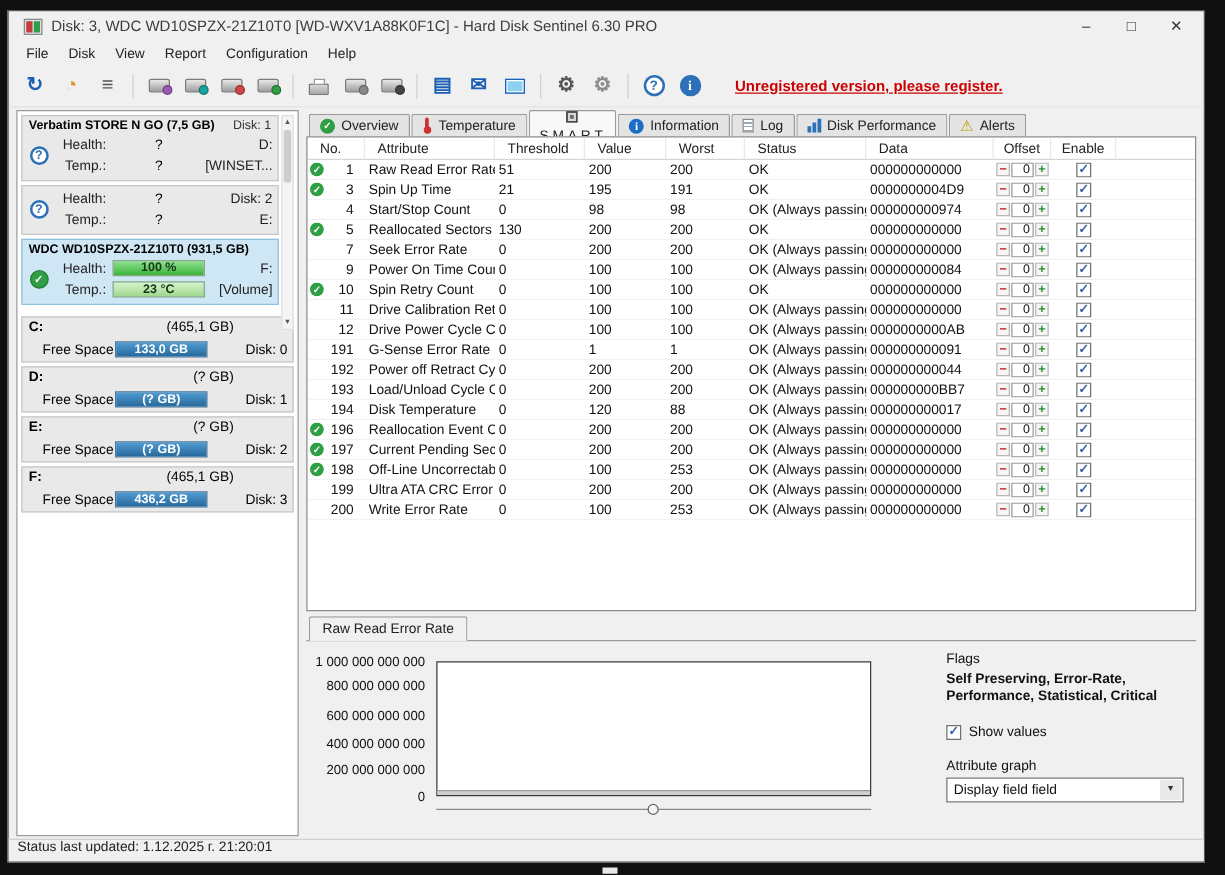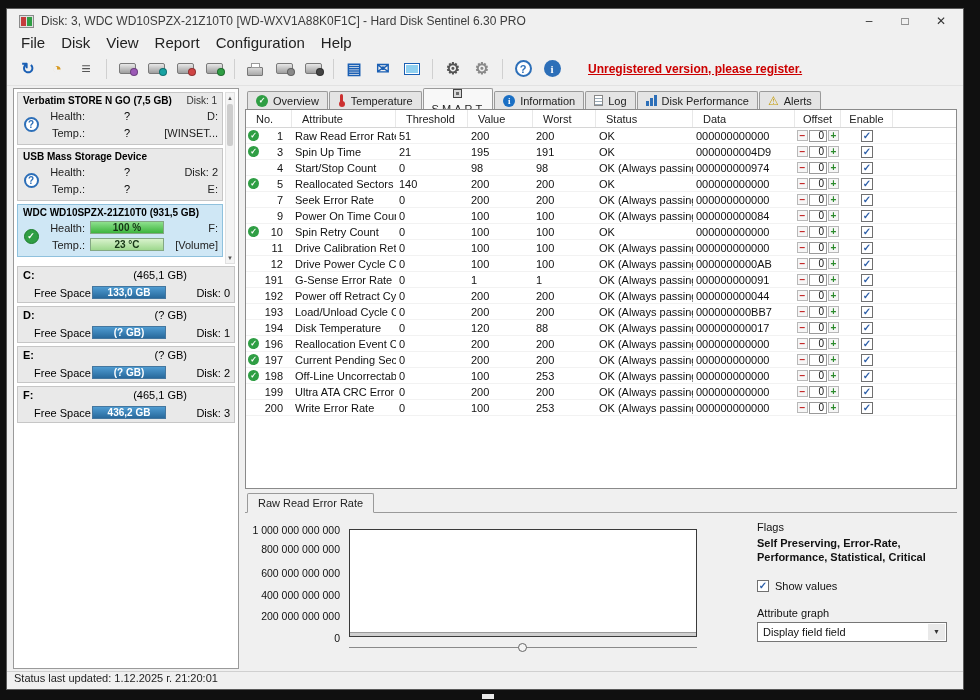--- a/index.html
+++ b/index.html
@@ -18,21 +18,21 @@
   
   .titlebar { height: 24px; display: flex; align-items: center; padding: 0 4px; flex: none; }
   .title-icon { width: 15px; height: 13px; margin: 0 7px 0 8px; position: relative; border: 1px solid #8a8a8a; background: #e0e0e0; flex: none; }
   .title-icon::before { content:""; position:absolute; left:1px; top:1px; width:5px; height:9px; background:#c43c3c; }
   .title-icon::after  { content:""; position:absolute; right:1px; top:1px; width:5px; height:9px; background:#2f9e44; }
   .title-text { font-size: 12px; color: #3c3c3c; white-space: nowrap; overflow: hidden; }
   .win-controls { margin-left: auto; display: flex; }
   .win-btn { width: 36px; height: 22px; display:flex; align-items:center; justify-content:center; font-size: 12px; color:#333; }
   
   .menubar { height: 19px; display: flex; align-items: center; padding-left: 6px; flex: none; }
-  .menu-item { font-size: 15px; color: #222; padding: 2px 8px; }
+  .menu-item { font-size: 11px; color: #222; padding: 2px 8px; }
   
   .toolbar { height: 34px; display: flex; align-items: center; padding: 0 8px; gap: 3px; flex: none; border-bottom: 1px solid #e2e2e2; }
   .tb-btn { width: 26px; height: 26px; display:flex; align-items:center; justify-content:center; flex: none; }
   .tb-glyph { font-size: 16px; font-weight: bold; line-height: 1; }
   .tb-sep { width: 1px; height: 20px; background: #d0d0d0; margin: 0 4px; flex: none; }
   .tb-disk { width: 17px; height: 11px; border: 1px solid #7a7a7a; border-radius: 2px; background: linear-gradient(#e8e8e8,#9e9e9e); position: relative; }
   .tb-dot { position:absolute; right:-3px; bottom:-3px; width:8px; height:8px; border-radius:50%; border:1px solid rgba(0,0,0,.3); }
   .tb-printer { width: 16px; height: 9px; background: linear-gradient(#d8d8d8,#a8a8a8); border: 1px solid #777; border-radius: 1px; position: relative; margin-top: 5px; }
   .tb-paper { position:absolute; left:3px; top:-5px; width:9px; height:5px; background:#fff; border:1px solid #999; }
   .tb-monitor { width: 16px; height: 12px; border: 1px solid #1a5fb4; background: #8fd0f0; box-shadow: inset 0 0 0 1px #fff; }
@@ -252,23 +252,20 @@
                 </div>
                 <div class="dc-row">
                   <span class="dc-lbl">Temp.:</span>
                   <span class="dc-val">?</span>
                   <span class="dc-right">[WINSET...</span>
                 </div>
               </div>
             </div>
           </div>
           <div class="disk-card">
-            <div class="dc-head">
-              <span class="dc-name">USB Mass Storage Device</span>
-            </div>
             <div class="dc-body">
               <div class="dc-icon">
                 <div class="icon-question-circle">?</div>
               </div>
               <div class="dc-rows">
                 <div class="dc-row">
                   <span class="dc-lbl">Health:</span>
                   <span class="dc-val">?</span>
                   <span class="dc-right">Disk: 2</span>
                 </div>
@@ -468,21 +465,21 @@
               <div class="td td8">
                 <span class="cb checked">✓</span>
               </div>
             </div>
             <div class="trow">
               <div class="td td0">
                 <span class="row-check">✓</span>
                 <span class="row-no">5</span>
               </div>
               <div class="td td1">Reallocated Sectors Co...</div>
-              <div class="td td2">140</div>
+              <div class="td td2">130</div>
               <div class="td td3">200</div>
               <div class="td td4">200</div>
               <div class="td td5">OK</div>
               <div class="td td6">000000000000</div>
               <div class="td td7">
                 <span class="off-btn off-minus">−</span>
                 <span class="off-val">0</span>
                 <span class="off-btn off-plus">+</span>
               </div>
               <div class="td td8">

